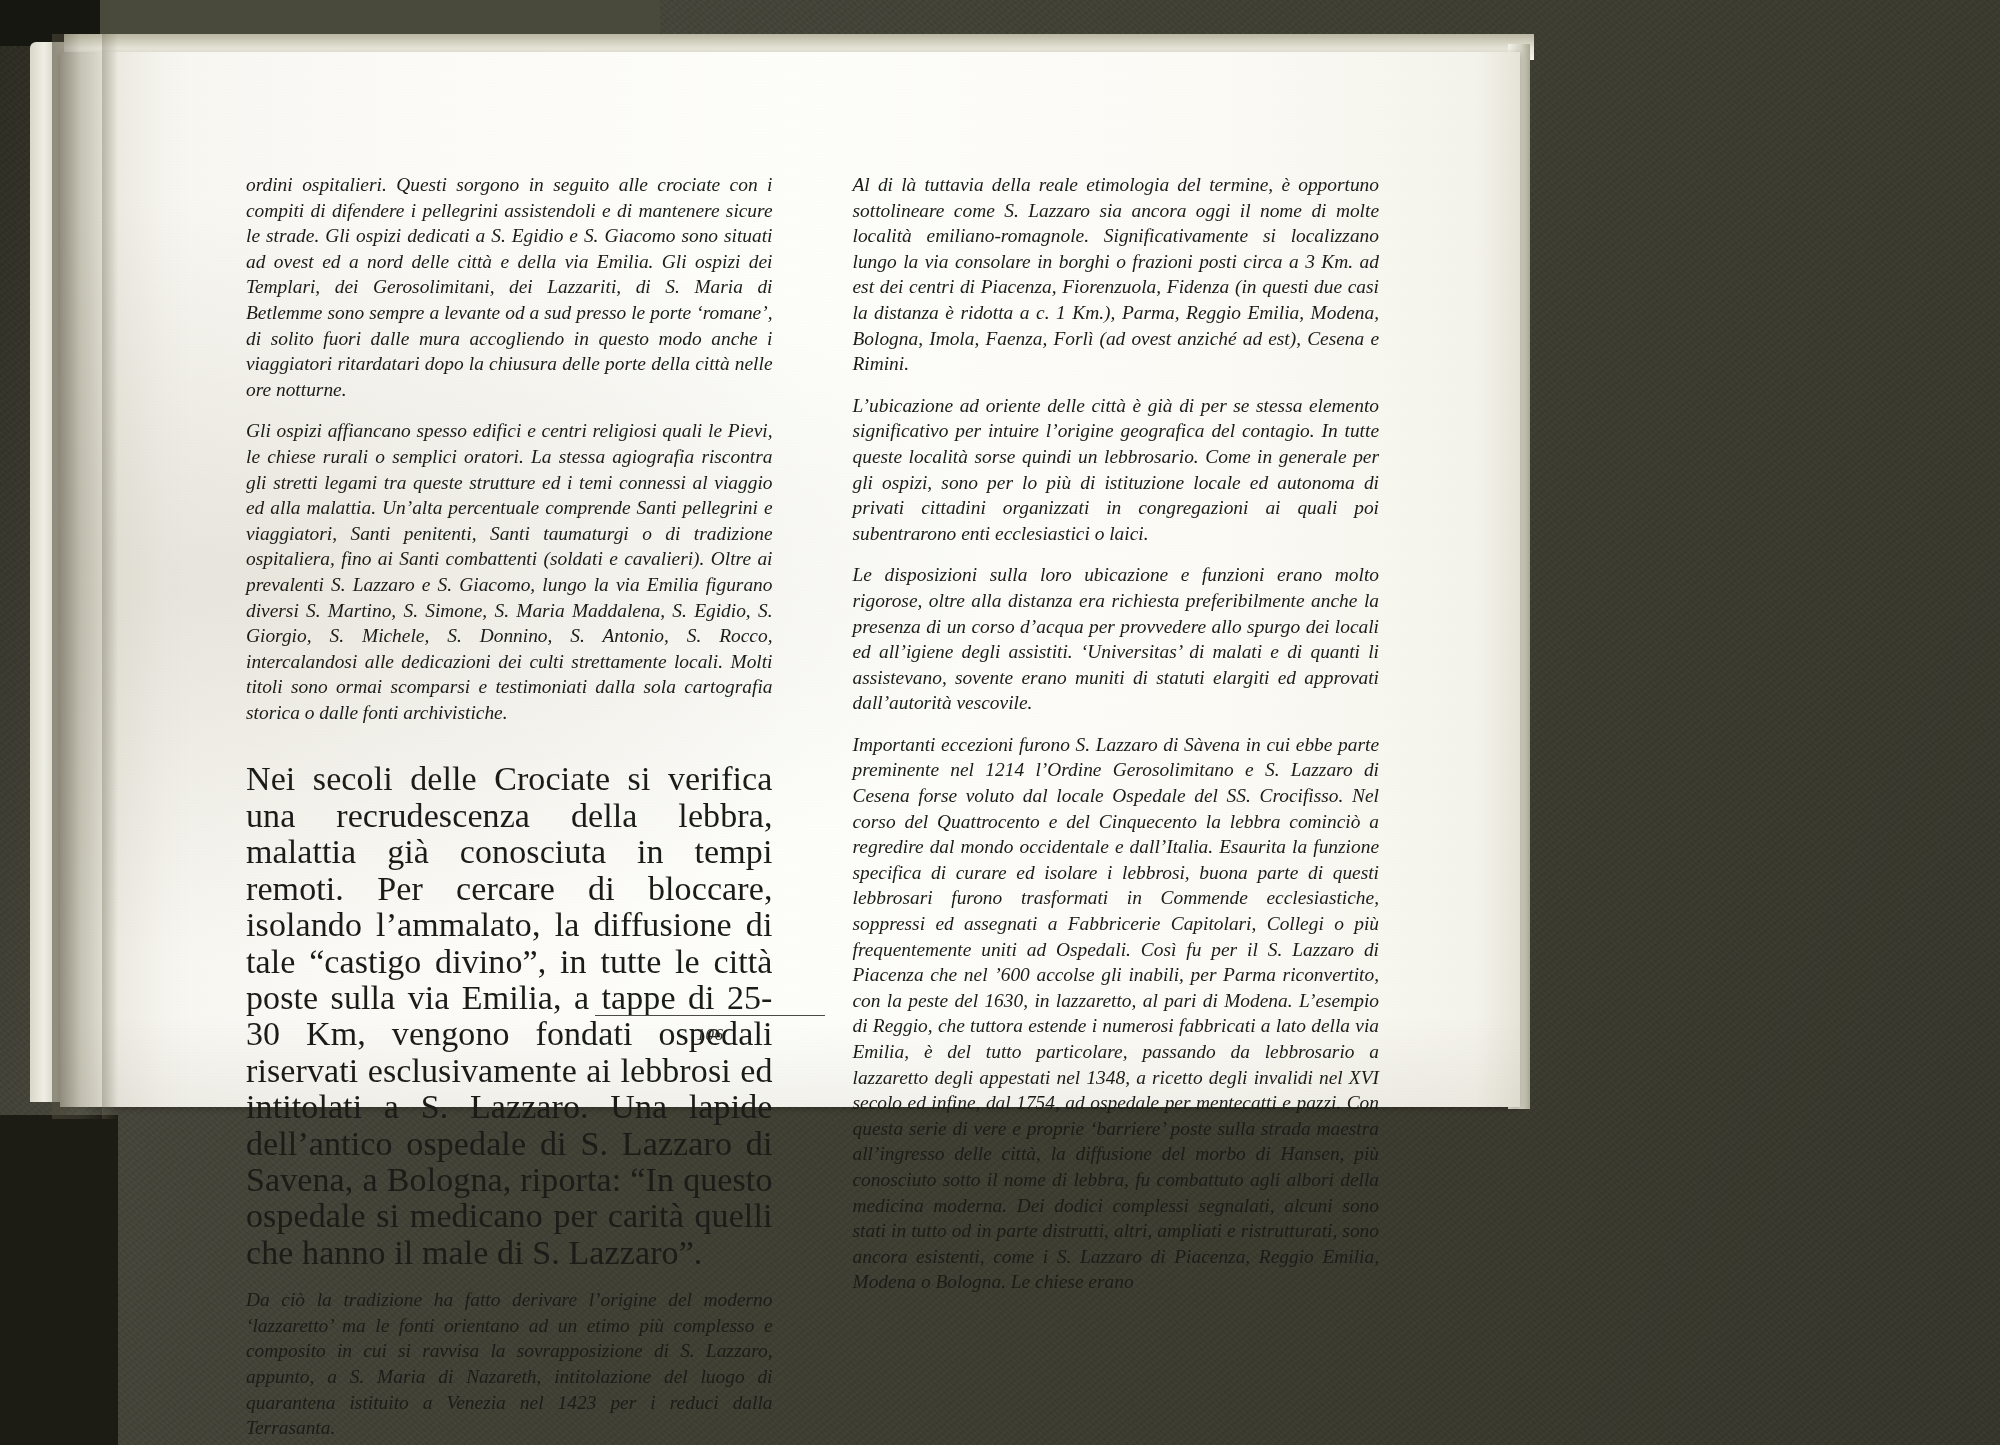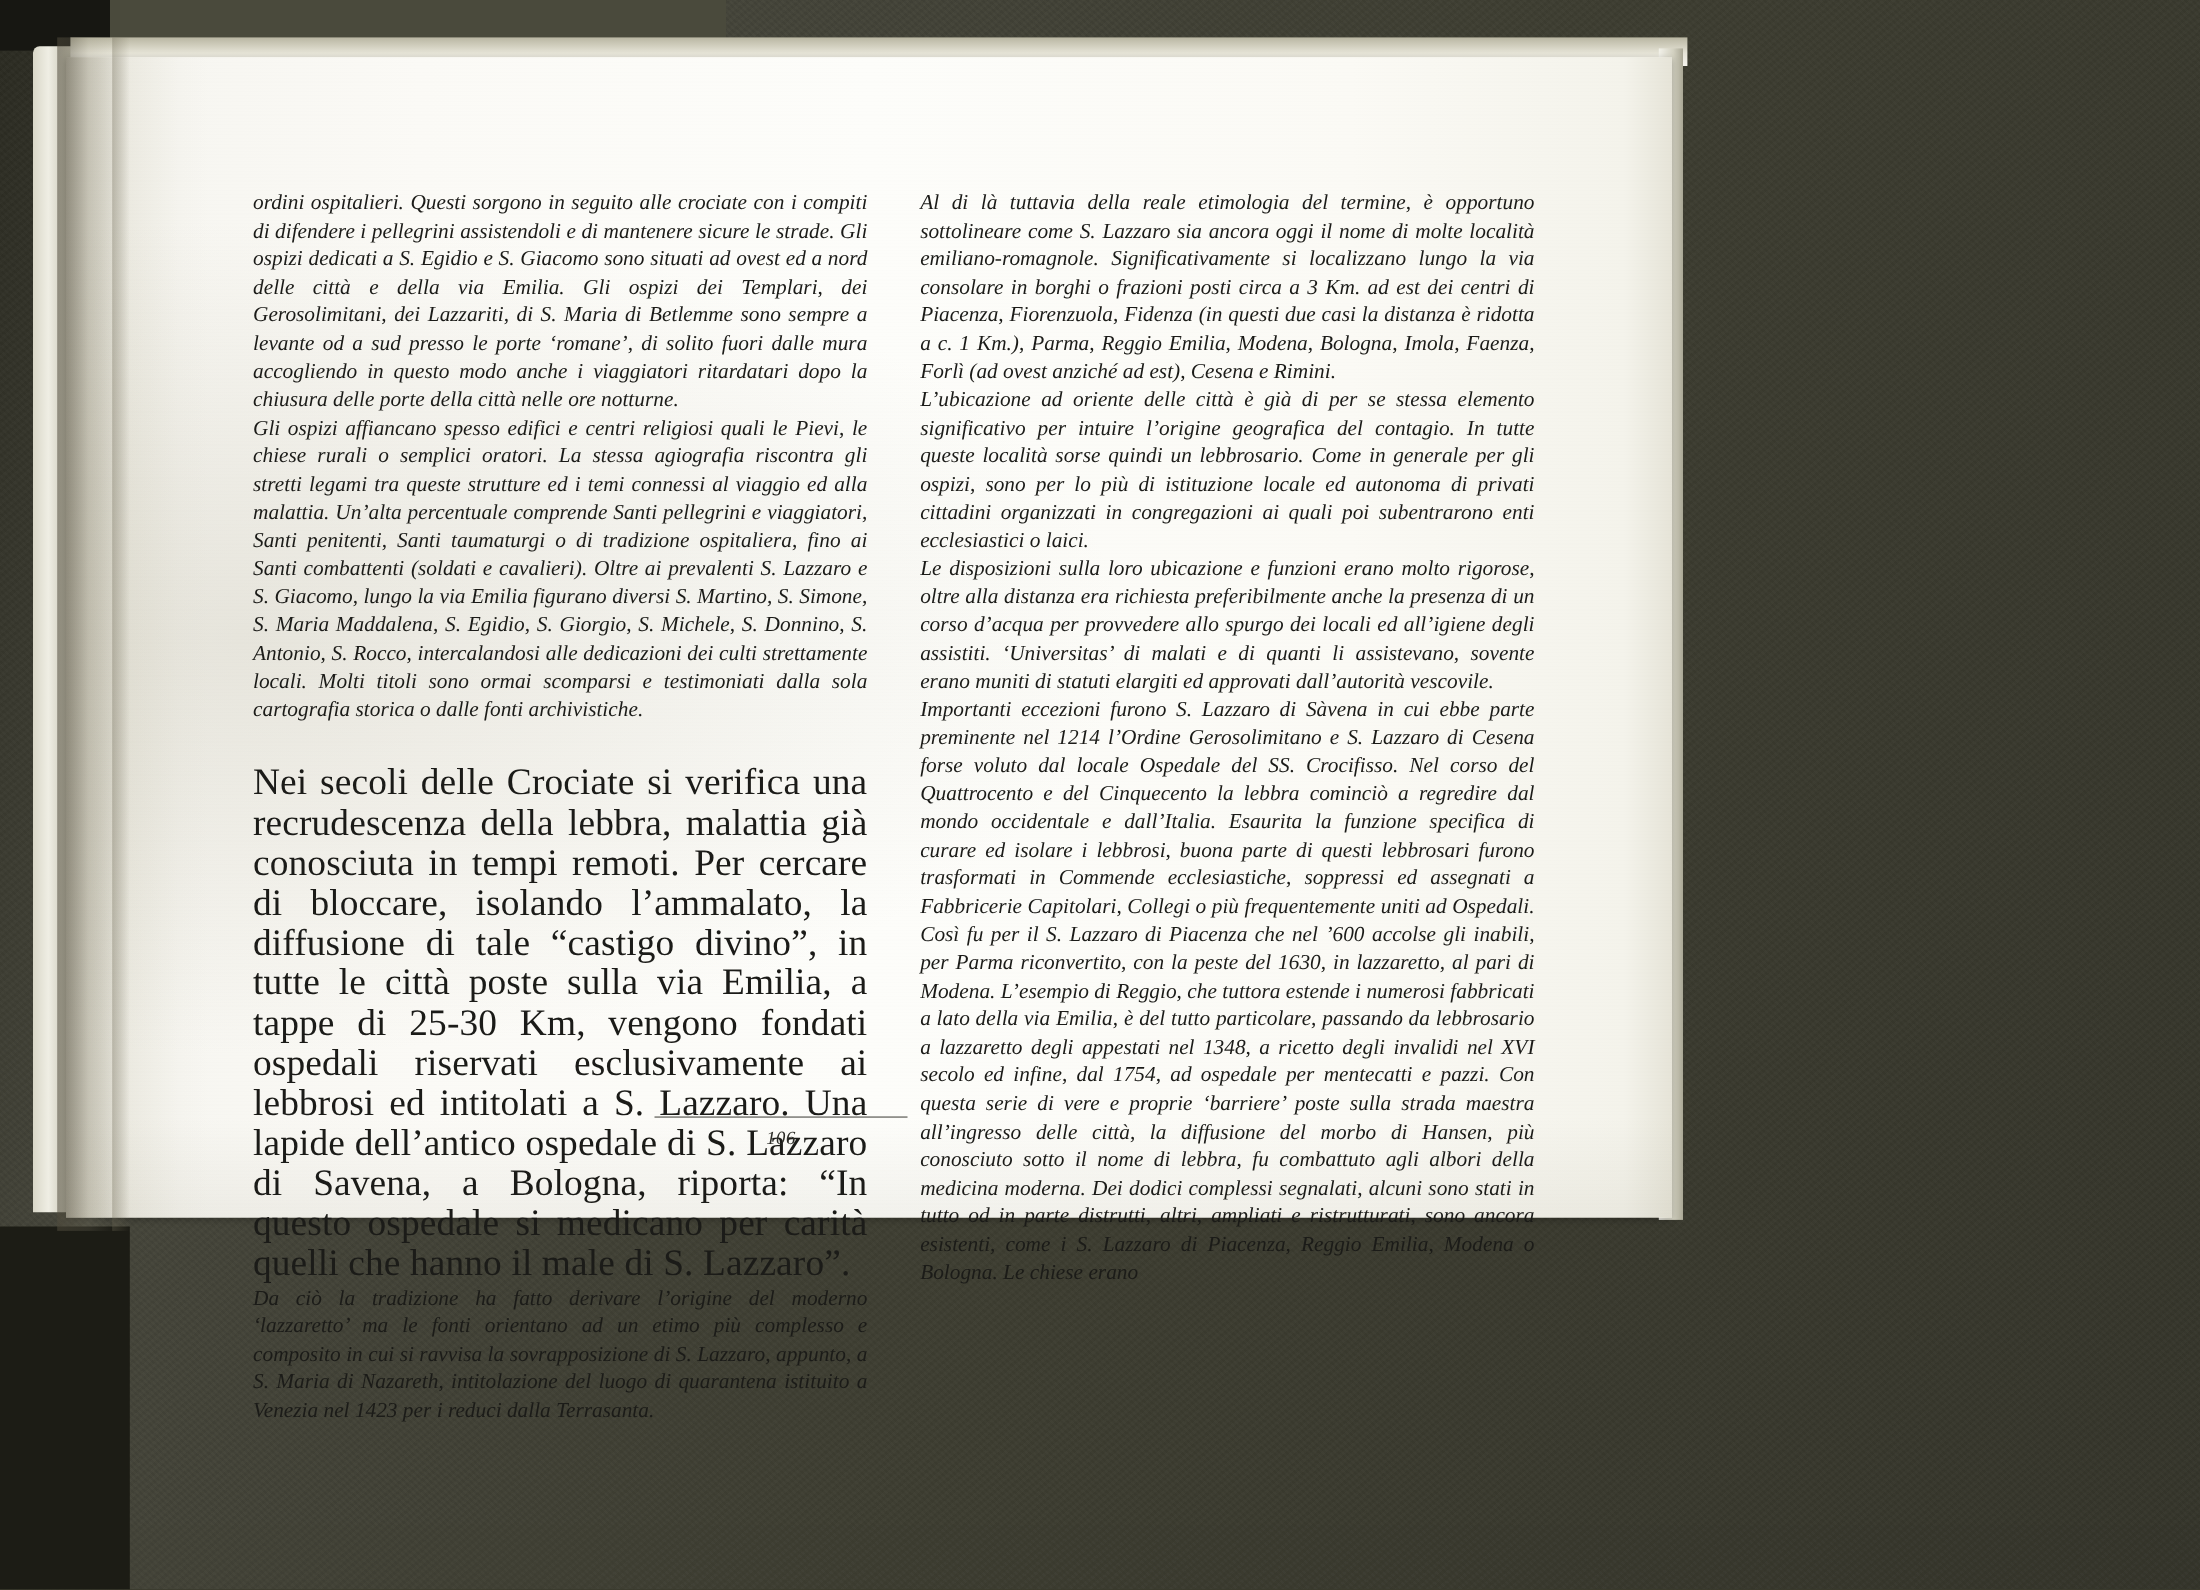--- a/index.html
+++ b/index.html
@@ -78,21 +78,21 @@
   #textblock{
     position:absolute;
     left:170px;top:120px;
     width:1165px;height:800px;
     display:flex;
     gap:48px;
     color:#1b1b18;
   }
   .column{width:559px;position:relative;}
 
-  p{margin:0;}
+  p{margin:16px;}
 
   .ital{
     font-style:italic;
     font-size:19.4px;
     line-height:25.6px;
     text-align:justify;
     text-justify:inter-word;
     hyphens:none;
   }
   .big{

